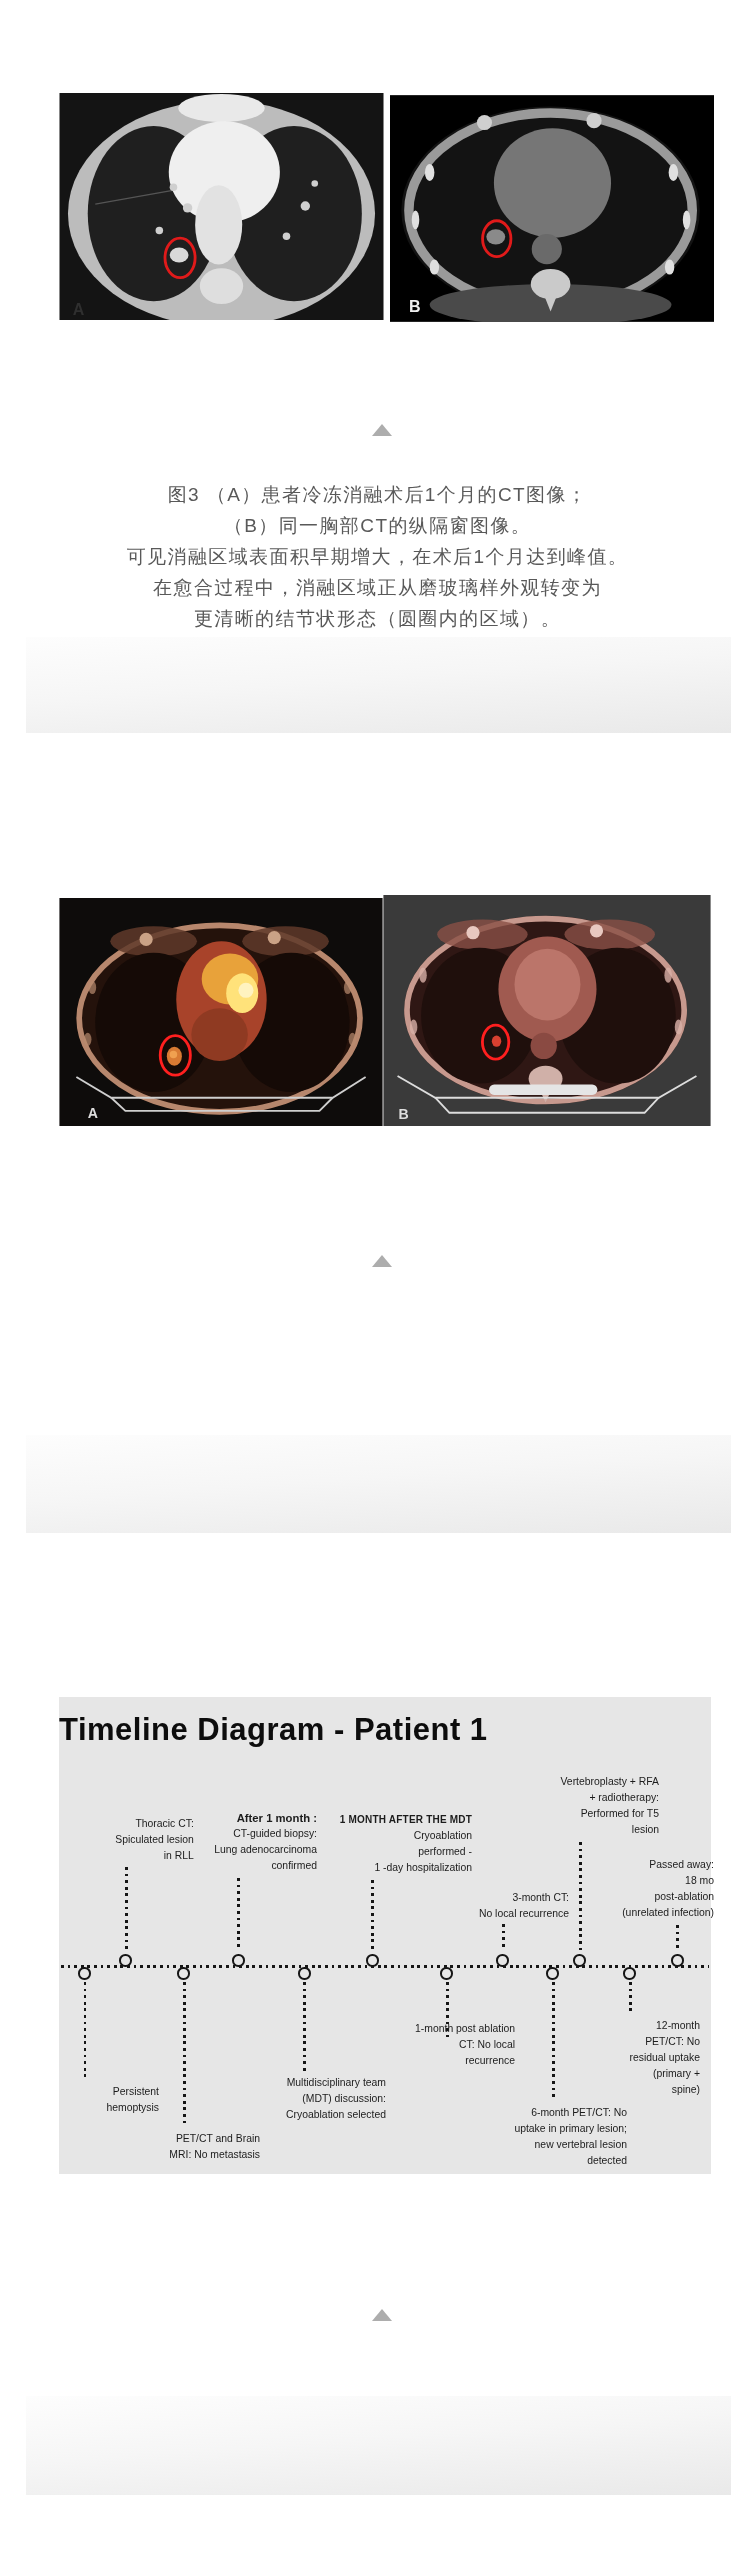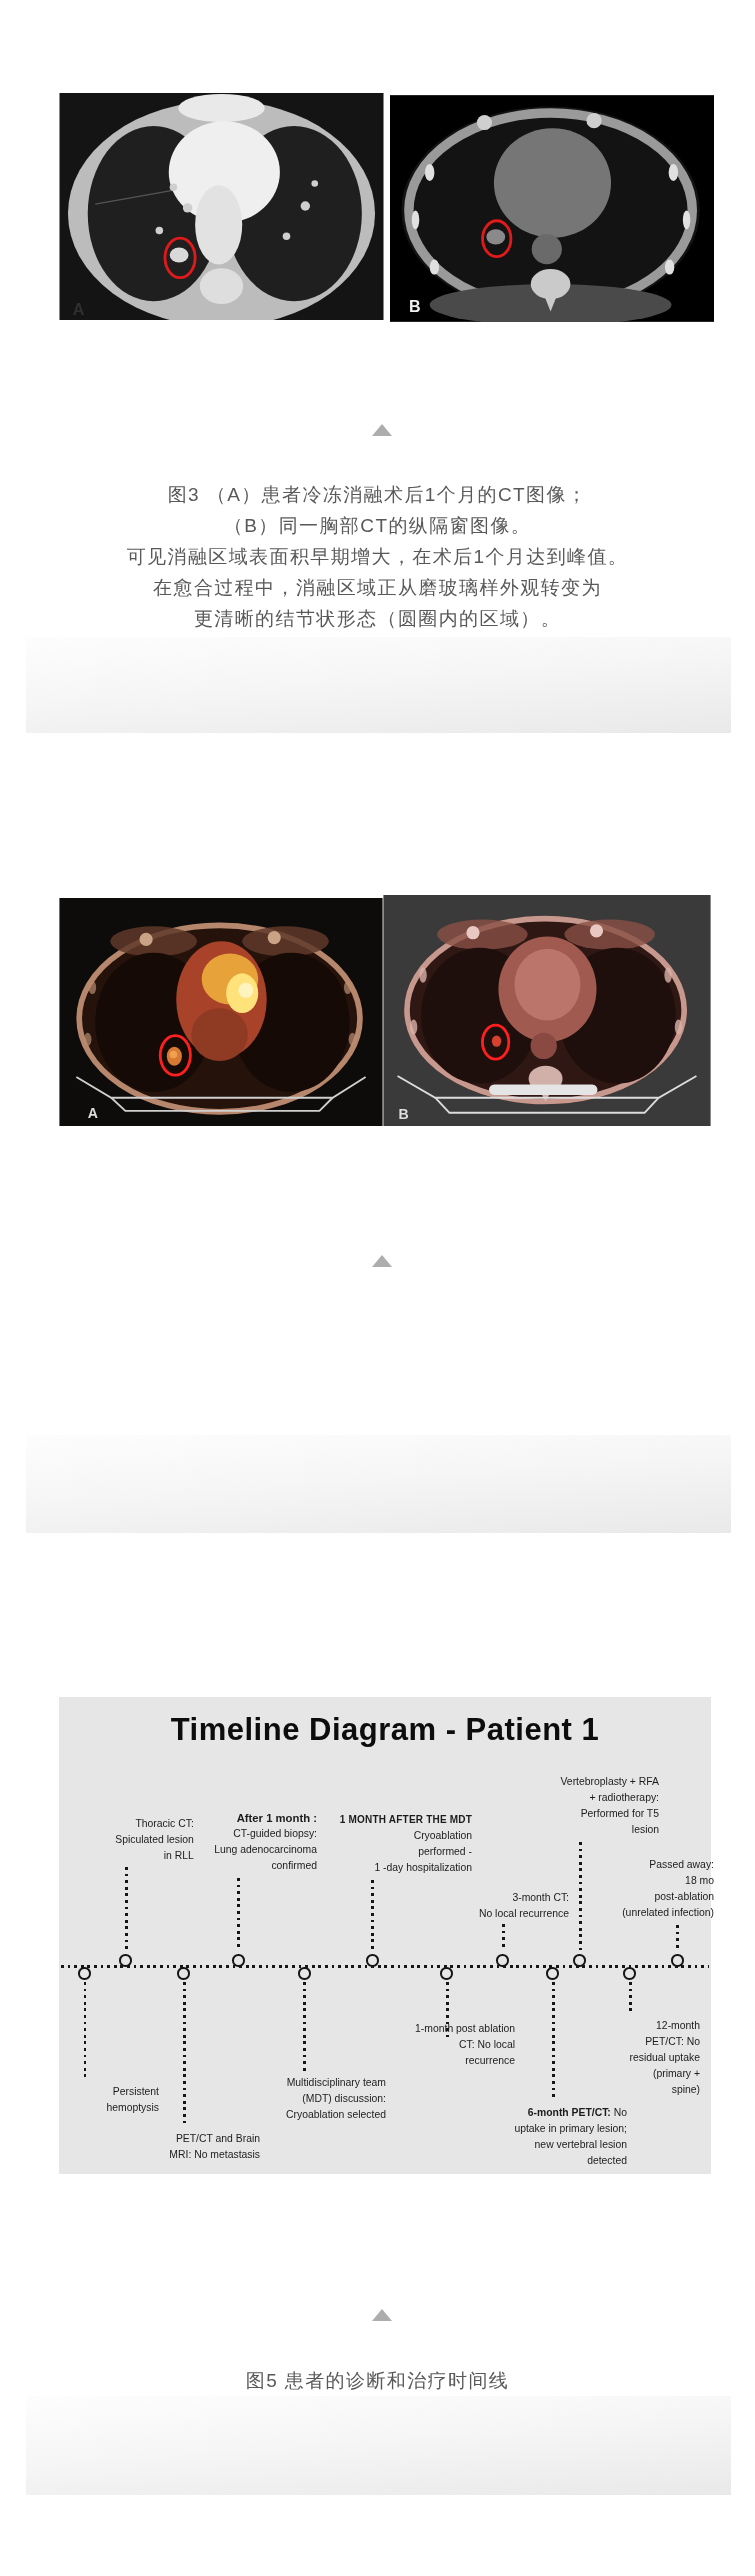--- a/index.html
+++ b/index.html
@@ -7,31 +7,31 @@
         font-family:"Liberation Sans",sans-serif;}
   .med-img{position:absolute;display:block;}
   .tri{position:absolute;width:0;height:0;border-left:10.4px solid transparent;
        border-right:10.4px solid transparent;border-bottom:12.3px solid #adadad;}
   .caption{position:absolute;left:0;width:755px;text-align:center;color:#595959;
            font-size:19px;line-height:31px;letter-spacing:1.4px;font-weight:500;}
   .band{position:absolute;left:26.4px;width:705px;
         background:linear-gradient(176deg,#fdfdfd 0%,#f6f6f6 45%,#e9e9e9 100%);}
   
   .tl{position:absolute;left:59px;top:1697px;width:652px;height:477px;background:#e6e6e6;color:#1c1c1c;}
-  .tl-title{position:absolute;top:15px;left:0;width:100%;text-align:center;
+  .tl-title{position:absolute;top:15px;left:0;width:100%;text-align:left;
             font-size:31px;font-weight:bold;letter-spacing:0.5px;color:#0d0d0d;}
   .tl-axis{position:absolute;top:268px;left:1.9px;right:1.9px;height:2.8px;
            background:repeating-linear-gradient(to right,#161616 0 2.8px,transparent 2.8px 6.6px);}
   .tl-dot{position:absolute;width:8.5px;height:8.5px;border:2.8px solid #161616;border-radius:50%;background:#e6e6e6;}
   .tl-conn{position:absolute;width:2.8px;
            background:repeating-linear-gradient(to bottom,#161616 0 2.8px,transparent 2.8px 6.6px);}
   .tl-label{position:absolute;text-align:right;font-size:10.4px;line-height:16px;}
   .tl-label .b1{font-weight:bold;font-size:11.3px;}
   .tl-label .b2{font-weight:bold;font-size:10px;letter-spacing:0.2px;}
-  .tl-label b{font-weight:bold;}
+  .tl-label b{font-weight:normal;}
   .cap-line{white-space:nowrap;}
   svg text{font-family:"Liberation Sans",sans-serif;}
 </style>
 </head>
 <body>
 
 <div class="page">
 
   <svg class="med-img" style="left:59px;top:93px" width="325" height="227" viewBox="0 0 344 241">
     <rect width="344" height="241" fill="#141414"></rect>
@@ -241,20 +241,17 @@
       <div>12-month</div>
       <div>PET/CT: No</div>
       <div>residual uptake</div>
       <div>(primary +</div>
       <div>spine)</div>
     </div>
   </div>
 
   <div class="tri" style="left:372px;top:2309px"></div>
 
-  <div class="caption" style="top:2365px">
-    <div class="cap-line">图5 患者的诊断和治疗时间线</div>
-  </div>
 
   <div class="band" style="top:2396px;height:99px"></div>
 
 </div>
 
 
 </body></html>

